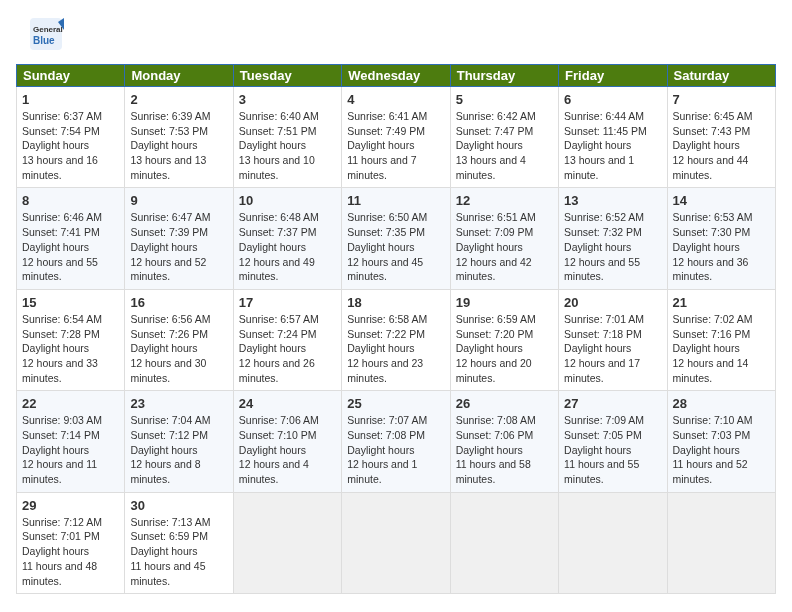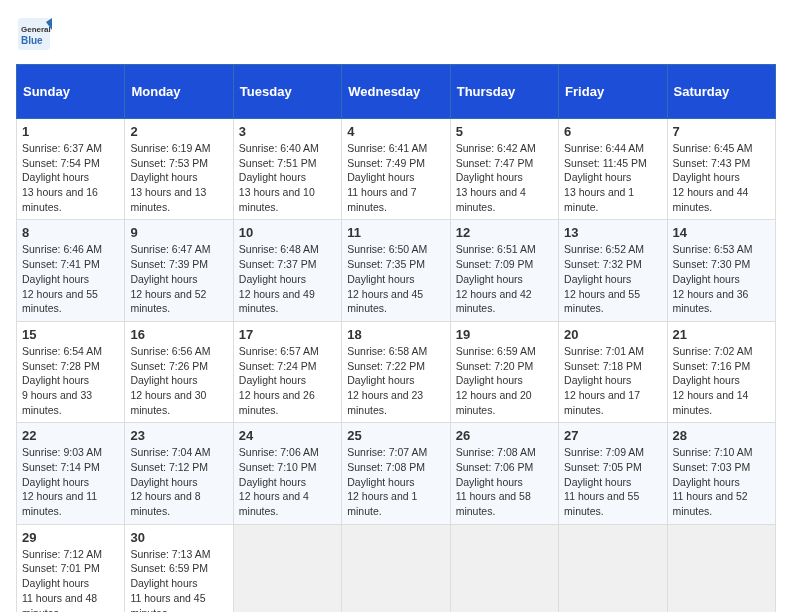--- a/index.html
+++ b/index.html
@@ -12,43 +12,44 @@
     }
     .header {
       display: flex;
       justify-content: space-between;
       align-items: flex-start;
       margin-bottom: 12px;
     }
     .logo {
       display: flex;
       gap: 4px;
+      margin-left: 12px;
     }
     .title-section {
       text-align: right;
     }
     .month-title {
       font-size: 32px;
       font-weight: bold;
       color: #333;
     }
     .location {
       font-size: 15px;
       color: #555;
     }
     table {
       width: 100%;
       border-collapse: collapse;
       table-layout: fixed;
     }
     th {
-      background-color: #1d4ed8;
+      background-color: #4d7c0f;
       color: white;
       text-align: left;
-      padding: 19px 6px;
+      padding: 3px 6px;
       font-size: 13px;
       font-weight: bold;
       border: 1px solid #2e6db4;
     }
     td {
       vertical-align: top;
       padding: 5px 5px;
       font-size: 10.5px;
       color: #333;
       border: 1px solid #ddd;
@@ -108,21 +109,21 @@
         <div class="cell-content">
           <span>Sunrise: 6:37 AM</span><br>
           <span>Sunset: 7:54 PM</span><br>
           <span>Daylight hours</span><br>
           <span>13 hours and 16 minutes.</span>
         </div>
       </td>
         <td>
         <span class="day-number">2</span>
         <div class="cell-content">
-          <span>Sunrise: 6:19 AM</span><br>
+          <span>Sunrise: 6:39 AM</span><br>
           <span>Sunset: 7:53 PM</span><br>
           <span>Daylight hours</span><br>
           <span>13 hours and 13 minutes.</span>
         </div>
       </td>
         <td>
         <span class="day-number">3</span>
         <div class="cell-content">
           <span>Sunrise: 6:40 AM</span><br>
           <span>Sunset: 7:51 PM</span><br>
@@ -232,21 +233,21 @@
         </div>
       </td>
       </tr>
       <tr>
         <td>
         <span class="day-number">15</span>
         <div class="cell-content">
           <span>Sunrise: 6:54 AM</span><br>
           <span>Sunset: 7:28 PM</span><br>
           <span>Daylight hours</span><br>
-          <span>9 hours and 33 minutes.</span>
+          <span>12 hours and 33 minutes.</span>
         </div>
       </td>
         <td>
         <span class="day-number">16</span>
         <div class="cell-content">
           <span>Sunrise: 6:56 AM</span><br>
           <span>Sunset: 7:26 PM</span><br>
           <span>Daylight hours</span><br>
           <span>12 hours and 30 minutes.</span>
         </div>

